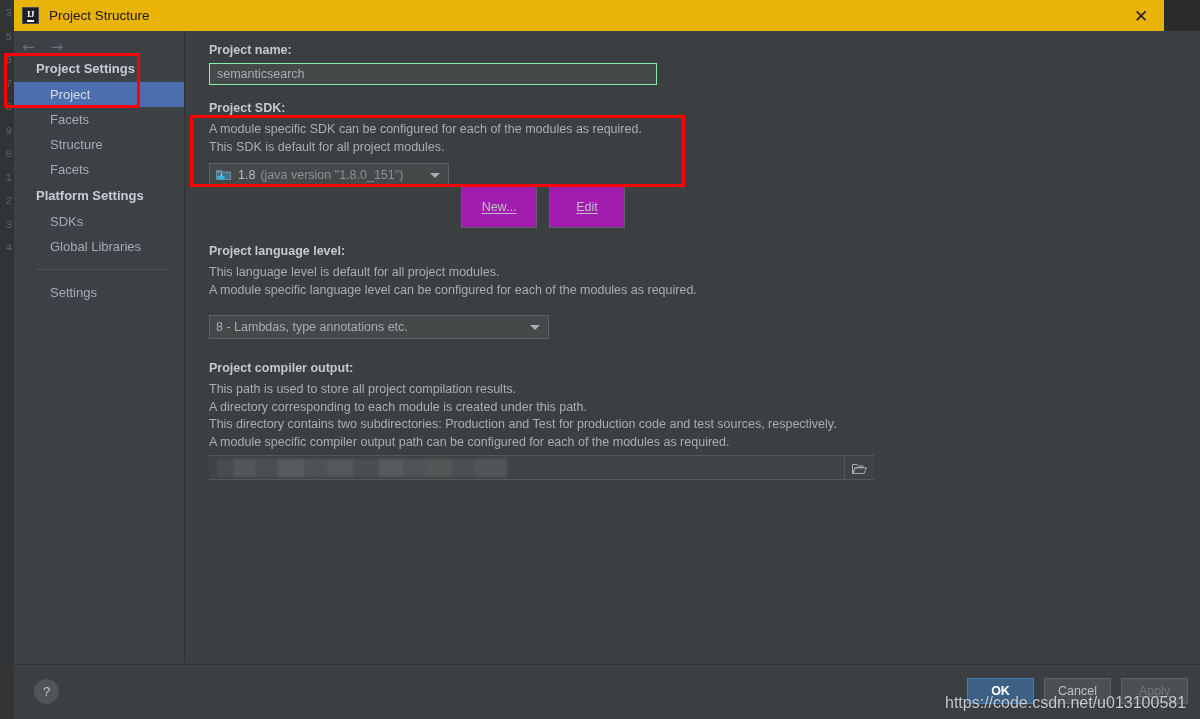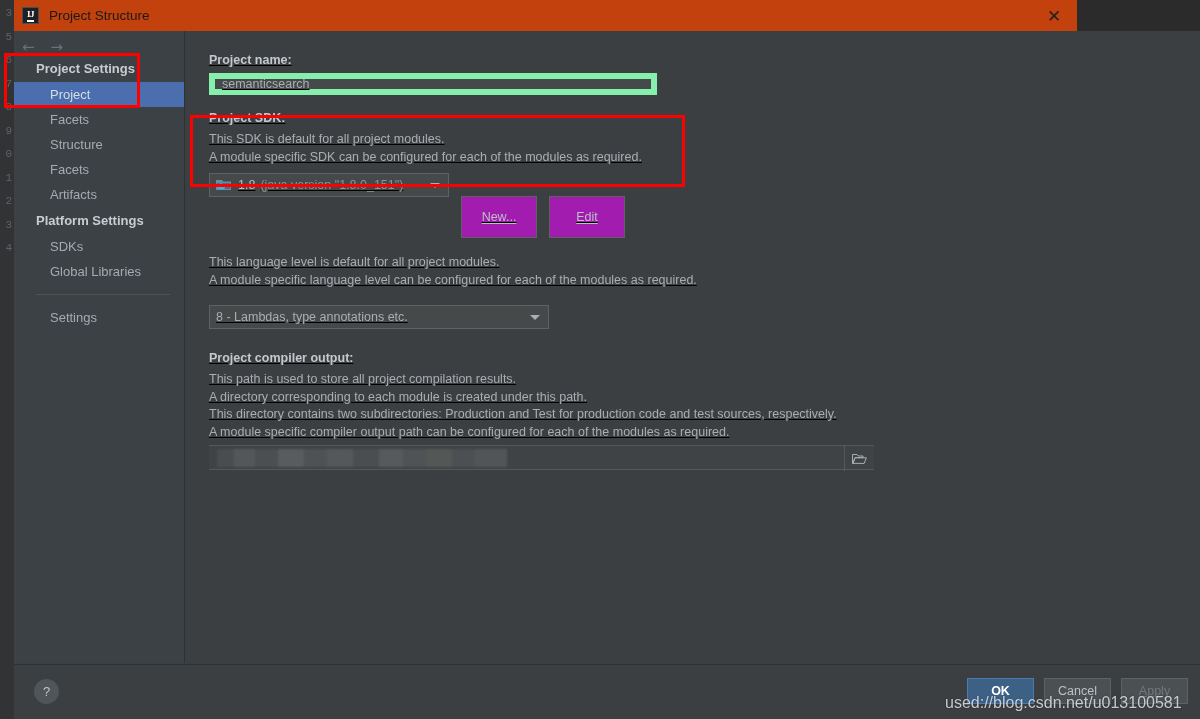--- a/index.html
+++ b/index.html
@@ -15,22 +15,22 @@
   .gutter {
     position: absolute; left: 0; top: 0; width: 14px; height: 719px;
     background: #313335; color: #606366; font-size: 11px;
     font-family: "Liberation Mono", monospace;
     text-align: right; padding-right: 2px; padding-top: 2px;
     line-height: 23.5px; user-select: none;
   }
 
   
   .titlebar {
-    position: absolute; left: 14px; top: 0; width: 1063px; height: 31px;
-    background: #c2410c; display: flex; align-items: center;
+    position: absolute; left: 14px; top: 0; width: 1150px; height: 31px;
+    background: #eab308; display: flex; align-items: center;
   }
   .ij-logo {
     width: 17px; height: 17px; margin-left: 8px; background: #1e1f22;
     border: 1px solid #4a4e52; position: relative; flex: none;
     display: flex; align-items: center; justify-content: center;
   }
   .ij-logo span {
     color: #ffffff; font-size: 9px; font-weight: bold;
     font-family: "Liberation Serif", serif; letter-spacing: -0.5px;
     border-bottom: 2px solid #ffffff; line-height: 9px; padding-bottom: 1px;
@@ -64,28 +64,28 @@
     color: #c8cdd2; font-size: 13px; font-weight: bold; padding: 6px 0 6px 22px;
   }
   .side-item {
     color: #a5abb0; font-size: 13px; padding: 5px 0 5px 36px; cursor: pointer;
   }
   .side-item.selected { background: #4b6eaf; color: #d8dde2; }
   .side-sep { height: 1px; background: #4e5254; margin: 10px 14px 10px 22px; }
 
   
   .content {
-    position: absolute; left: 171px; top: 10px; right: 0; height: 632px;
-    padding: 12px 0 14px 24px; overflow: hidden; text-decoration: underline;
+    position: absolute; left: 171px; top: 0; right: 0; height: 632px;
+    padding: 12px 0 14px 24px; overflow: hidden;
   }
   .lbl-bold { color: #c4c9ce; font-size: 12.5px; font-weight: bold; margin-bottom: 6px; }
   .lbl-norm { color: #a9aeb3; font-size: 12.5px; line-height: 17.5px; }
 
   .txtfield {
-    height: 22px; background: #45494a; border: 6px solid #86efac;
+    height: 22px; background: #45494a; border: 1px solid #86efac;
     color: #a9aeb3; font-size: 12.5px; display: flex; align-items: center;
     padding: 0 7px; cursor: text;
   }
   #project-name-field { width: 448px; margin-top: 2px; }
 
   .row { display: flex; align-items: flex-start; gap: 12px; }
 
   .combo {
     height: 24px; background: #45494a; border: 1px solid #5e6264;
     display: flex; align-items: center; padding: 0 6px; cursor: pointer;
@@ -197,41 +197,40 @@
       <div class="navarrows">
         <div class="navarrow">←</div>
         <div class="navarrow">→</div>
       </div>
 
       <div class="side-group">Project Settings</div>
       <div class="side-item selected">Project</div>
       <div class="side-item">Facets</div>
       <div class="side-item">Structure</div>
       <div class="side-item">Facets</div>
-      <div class="side-item">Artifacts</div>
 
       <div class="side-group">Platform Settings</div>
       <div class="side-item">SDKs</div>
       <div class="side-item">Global Libraries</div>
 
       <div class="side-sep"></div>
       <div class="side-item">Settings</div>
     </div>
 
     <div class="content">
 
       <div>
         <div class="lbl-bold">Project name:</div>
         <div class="txtfield" id="project-name-field">semanticsearch</div>
       </div>
 
       <div class="blk">
         <div class="lbl-bold">Project SDK:</div>
+        <div class="lbl-norm">A module specific SDK can be configured for each of the modules as required.</div>
         <div class="lbl-norm">This SDK is default for all project modules.</div>
-        <div class="lbl-norm">A module specific SDK can be configured for each of the modules as required.</div>
         <div class="row" style="margin-top:7px;">
           <div class="combo" id="sdk-combo">
             <svg class="sdk-icon" viewBox="0 0 16 14">
               <path d="M0 2 L6 2 L7 3.5 L15 3.5 L15 12 L0 12 Z" fill="#6b8a9c"></path>
               <path d="M1 5 L14 5 L14 11 L1 11 Z" fill="#41708c"></path>
               <ellipse cx="5" cy="9.5" rx="4" ry="2" fill="#35b3e0"></ellipse>
               <path d="M5 5.5 q1.5 1.5 0 3" stroke="#d8eef8" stroke-width="0.9" fill="none"></path>
             </svg>
             <span class="sdk-val">1.8</span>
             <span class="sdk-ver" style="margin-left:5px;">(java version "1.8.0_151")</span>
@@ -240,20 +239,21 @@
           <div class="btn">
               <u>New...</u>
             </div>
           <div class="btn">
               <u>Edit</u>
             </div>
         </div>
       </div>
 
       <div class="blk">
+        <div class="lbl-bold">Project language level:</div>
         <div class="lbl-norm">This language level is default for all project modules.</div>
         <div class="lbl-norm">A module specific language level can be configured for each of the modules as required.</div>
         <div class="combo" id="lang-combo" style="margin-top:16px;">
           <span>8 - Lambdas, type annotations etc.</span>
           <span class="arrow"></span>
         </div>
       </div>
 
       <div class="blk" style="margin-top:22px;">
         <div class="lbl-bold">Project compiler output:</div>
@@ -281,15 +281,15 @@
         <div class="fbtn">Cancel</div>
         <div class="fbtn disabled">Apply</div>
       </div>
     </div>
 
   </div>
 
   <div class="redbox" id="redbox-sidebar"></div>
   <div class="redbox" id="redbox-sdk"></div>
 
-  <div class="watermark">used://blog.csdn.net/u013100581</div>
+  <div class="watermark">https://code.csdn.net/u013100581</div>
 
 </div>
 
 </body></html>

